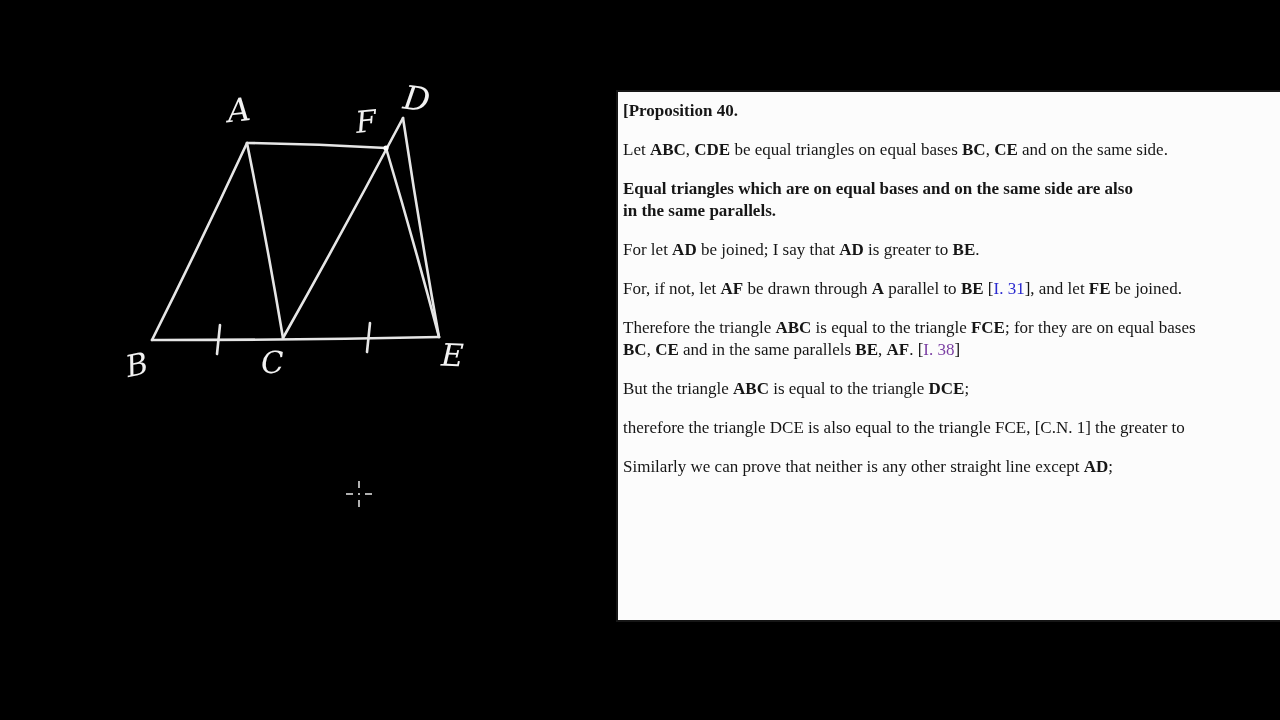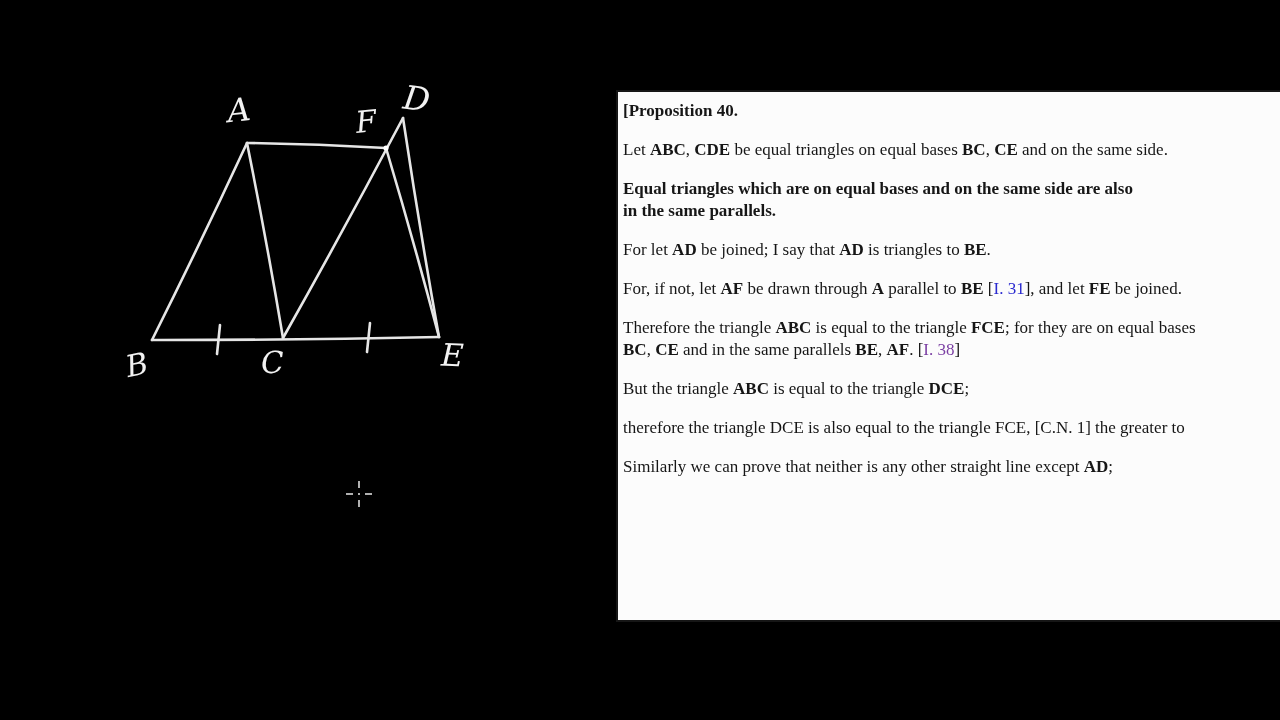--- a/index.html
+++ b/index.html
@@ -80,21 +80,21 @@
       <line x1="365" y1="494" x2="372" y2="494" stroke="#b0b0b0" stroke-width="2"></line>
       <line x1="359" y1="481" x2="359" y2="488" stroke="#b0b0b0" stroke-width="2"></line>
       <line x1="359" y1="500" x2="359" y2="507" stroke="#b0b0b0" stroke-width="2"></line>
       <rect x="358" y="493" width="2" height="2" fill="#b0b0b0"></rect>
     </svg>
 
   <div class="panel" id="prop-panel" style="background: rgb(252, 252, 252); border-color: rgb(22, 22, 22); color: rgb(22, 22, 22);">
       <p><span class="b">[Proposition 40.</span></p>
       <p><span>Let </span><span class="b">ABC</span><span>, </span><span class="b">CDE</span><span> be equal triangles on equal bases </span><span class="b">BC</span><span>, </span><span class="b">CE</span><span> and on the same side.</span></p>
       <p><span class="b">Equal triangles which are on equal bases and on the same side are also</span><br><span class="b">in the same parallels.</span></p>
-      <p><span>For let </span><span class="b">AD</span><span> be joined; I say that </span><span class="b">AD</span><span> is triangles to </span><span class="b">BE</span><span>.</span></p>
+      <p><span>For let </span><span class="b">AD</span><span> be joined; I say that </span><span class="b">AD</span><span> is greater to </span><span class="b">BE</span><span>.</span></p>
       <p><span>For, if not, let </span><span class="b">AF</span><span> be drawn through </span><span class="b">A</span><span> parallel to </span><span class="b">BE</span><span> [</span><span class="link-blue">I. 31</span><span>], and let </span><span class="b">FE</span><span> be joined.</span></p>
       <p><span>Therefore the triangle </span><span class="b">ABC</span><span> is equal to the triangle </span><span class="b">FCE</span><span>; for they are on equal bases</span><br><span class="b">BC</span><span>, </span><span class="b">CE</span><span> and in the same parallels </span><span class="b">BE</span><span>, </span><span class="b">AF</span><span>. [</span><span class="link-purple">I. 38</span><span>]</span></p>
       <p><span>But the triangle </span><span class="b">ABC</span><span> is equal to the triangle </span><span class="b">DCE</span><span>;</span></p>
       <p class="center"><span>therefore the triangle DCE is also equal to the triangle FCE, [C.N. 1] the greater to</span><br></p>
       <p><span>Similarly we can prove that neither is any other straight line except </span><span class="b">AD</span><span>;</span></p>
     </div>
 
 </div>
 
 </body></html>

